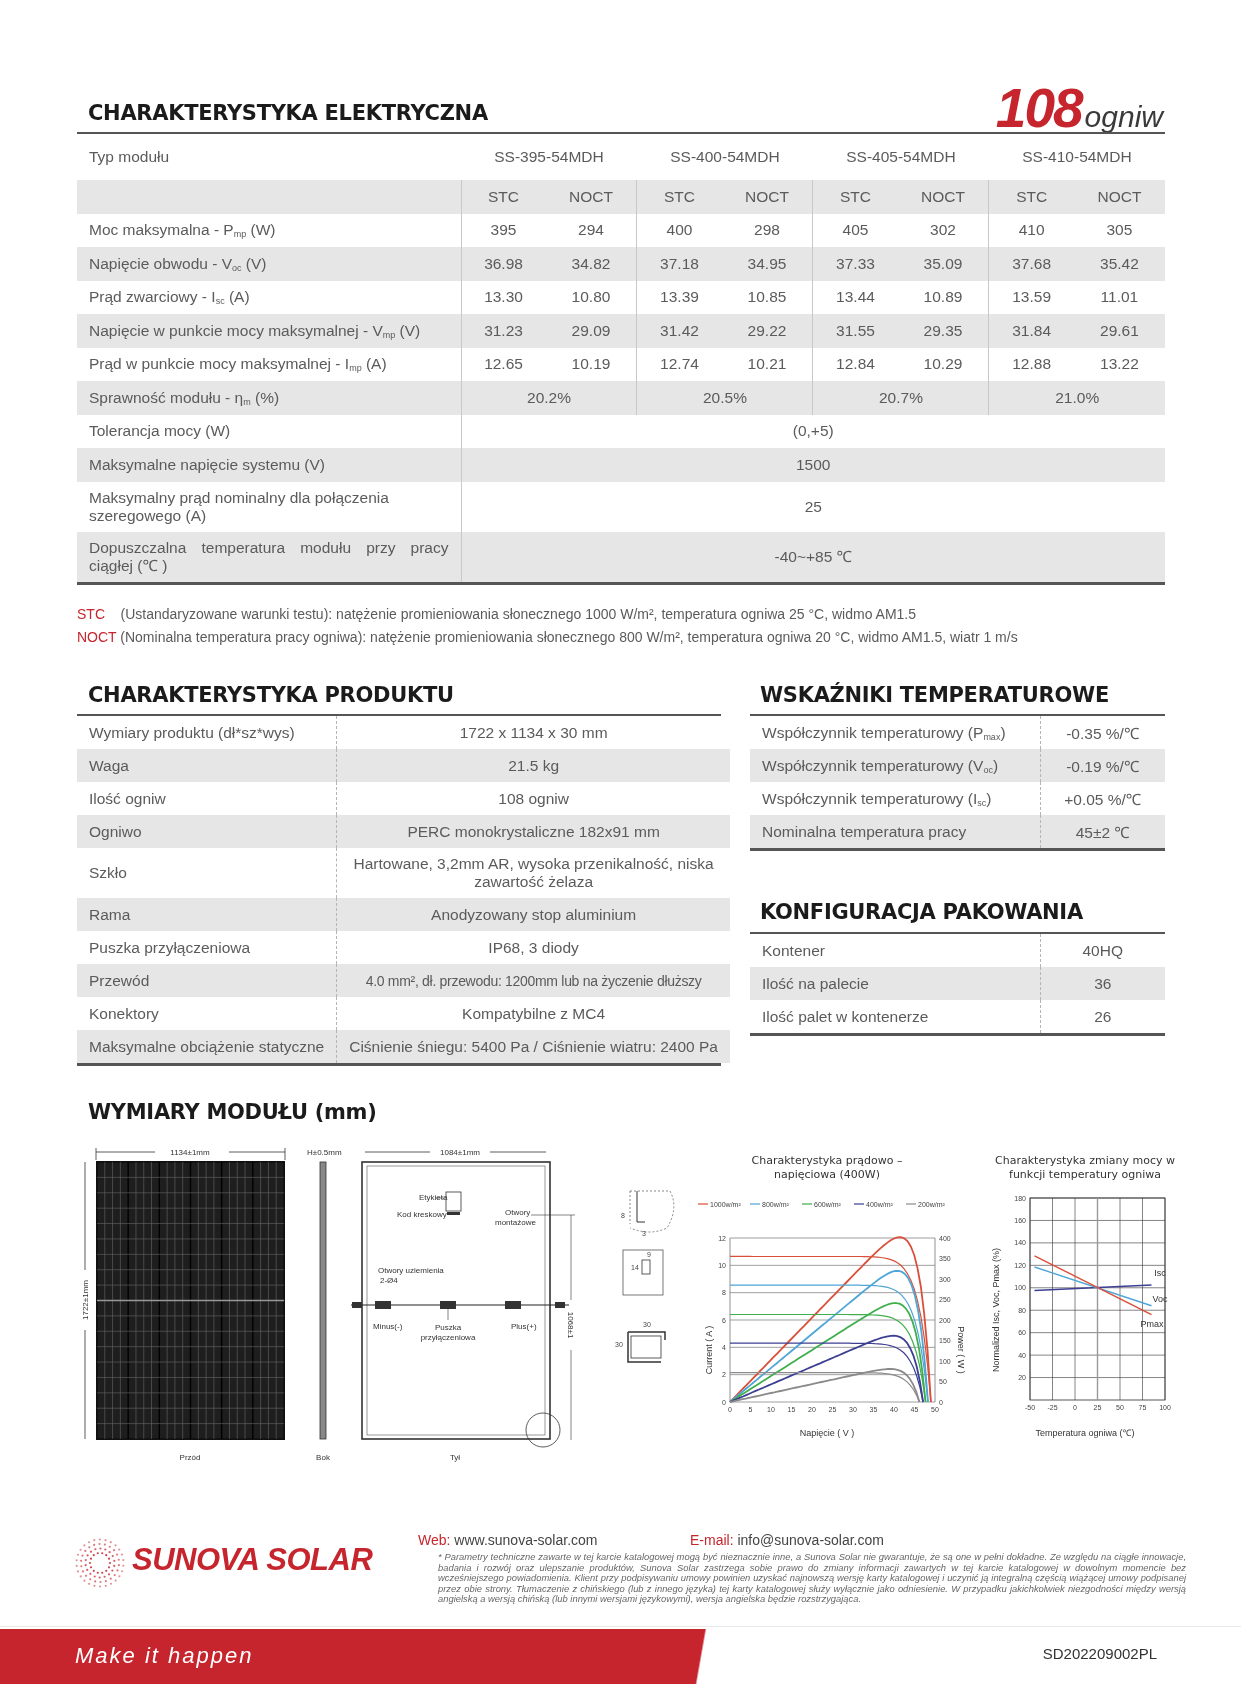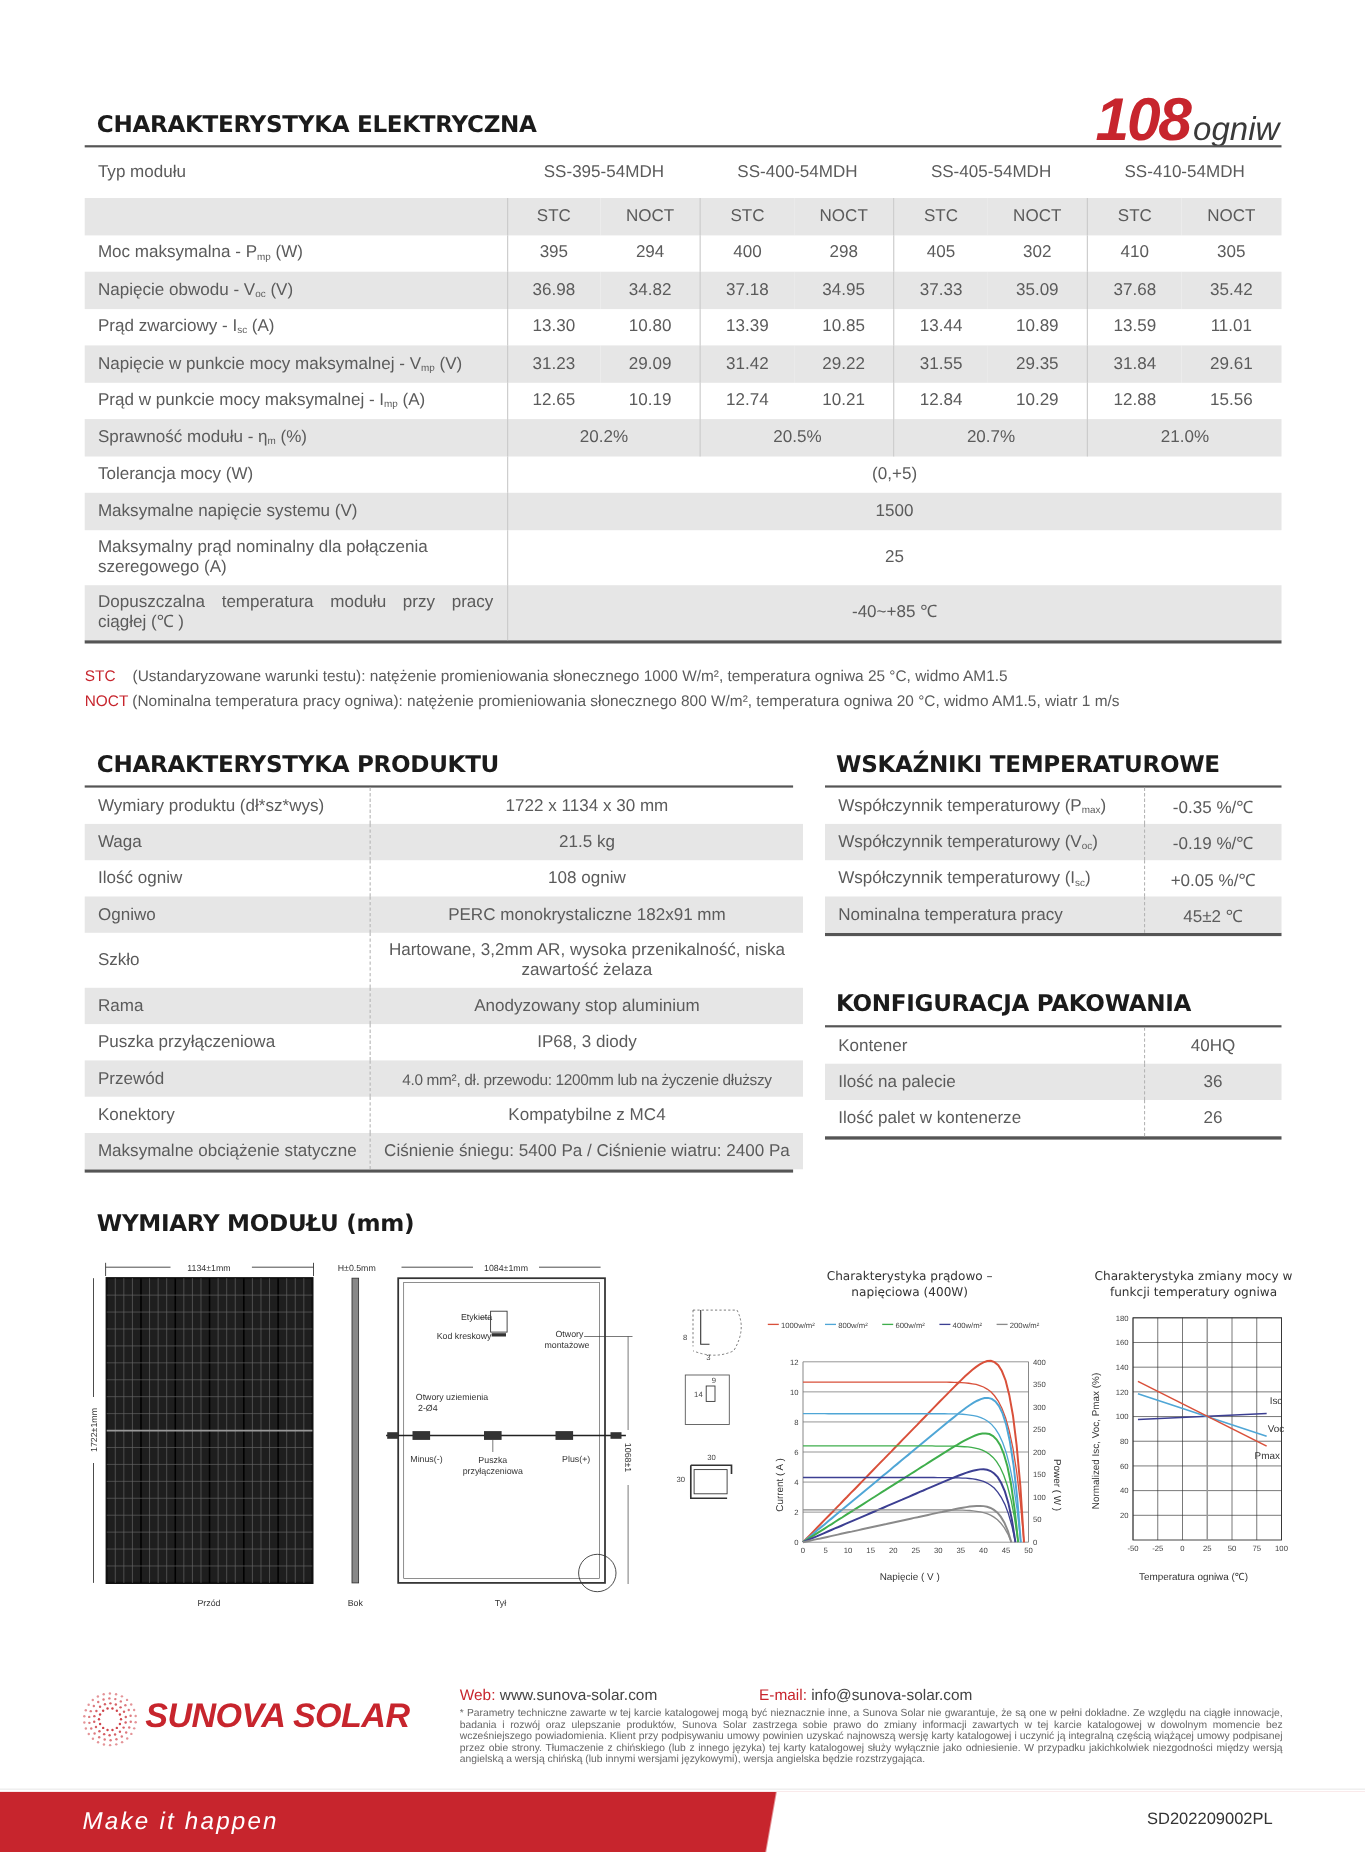--- a/index.html
+++ b/index.html
@@ -51,21 +51,21 @@
   #footer-band::before { content: ""; position: absolute; right: 0; top: 0; width: 900px; height: 55px;
      background: linear-gradient(100deg, transparent 0 40%, #fff 40.2%); }
   #slogan { left: 75px; top: 1643px; color: #fff; font-style: italic; font-size: 22px; letter-spacing: 2px; }
   #docid { right: 84px; top: 1645px; color: #333; font-size: 15px; }
   #footer-line { left: 0; top: 1626px; width: 1241px; height: 1px; background: #e9e9e9; }
   #logo-text { left: 132px; top: 1542px; color: #c7252d; font-weight: bold; font-style: italic; font-size: 31px; letter-spacing: -0.5px; }
   #tagline { left: 255px; top: 1665px; color: #6d28d9; font-style: italic; font-family: "DejaVu Serif", serif; font-size: 12px; }
   #web { left: 418px; top: 1532px; font-size: 14px; color: #444; }
   #email { left: 690px; top: 1532px; font-size: 14px; color: #444; }
   .lbl-red { color: #c7252d; }
-  #disclaimer { left: 418px; top: 1552px; width: 748px; font-size: 9.4px; line-height: 10.5px; color: #666; text-align: justify; }
+  #disclaimer { left: 438px; top: 1552px; width: 748px; font-size: 9.4px; line-height: 10.5px; color: #666; text-align: justify; font-style: italic; }
 </style>
 </head>
 <body>
 
 <div class="abs h2" style="left:88px; top:101px;">CHARAKTERYSTYKA ELEKTRYCZNA</div>
 <div id="cells-badge" class="abs">
   <span class="num">108</span><span class="word">ogniw</span>
 </div>
 
 <div id="elec" class="abs">
@@ -137,21 +137,21 @@
         </tr>
         <tr>
           <td class="lbl"><span>Prąd w punkcie mocy maksymalnej  -  I</span><sub>mp</sub><span> (A)</span></td>
           <td class="c vsep">12.65</td>
           <td class="c">10.19</td>
           <td class="c vsep">12.74</td>
           <td class="c">10.21</td>
           <td class="c vsep">12.84</td>
           <td class="c">10.29</td>
           <td class="c vsep">12.88</td>
-          <td class="c">15.56</td>
+          <td class="c">13.22</td>
         </tr>
       </tbody>
     <tbody>
         <tr class="g">
       <td class="lbl"><span>Sprawność modułu  -  η</span><sub>m</sub><span> (%)</span></td>
       <td colspan="2" class="c vsep">20.2%</td>
       <td colspan="2" class="c vsep">20.5%</td>
       <td colspan="2" class="c vsep">20.7%</td>
       <td colspan="2" class="c vsep">21.0%</td>
     </tr>

